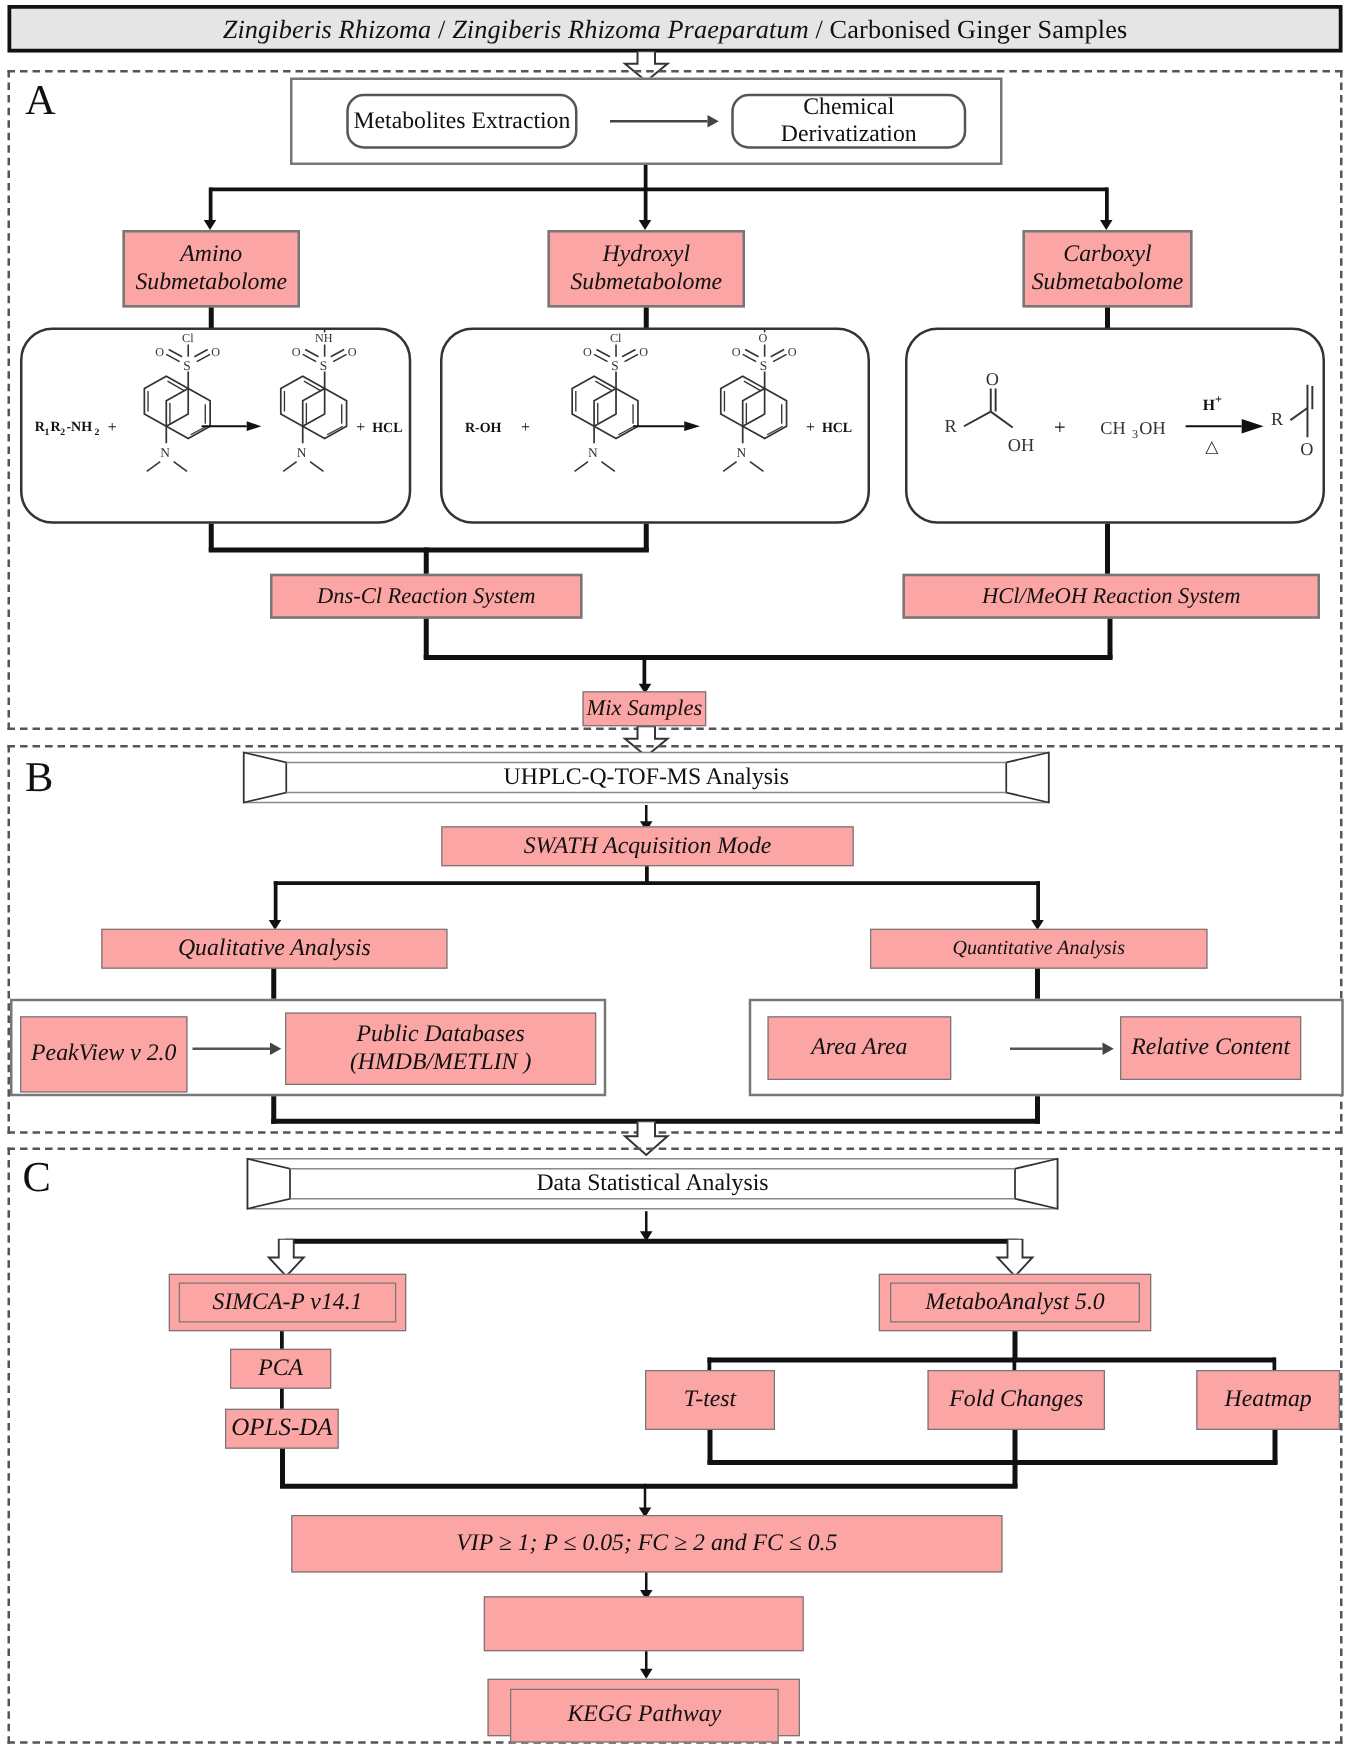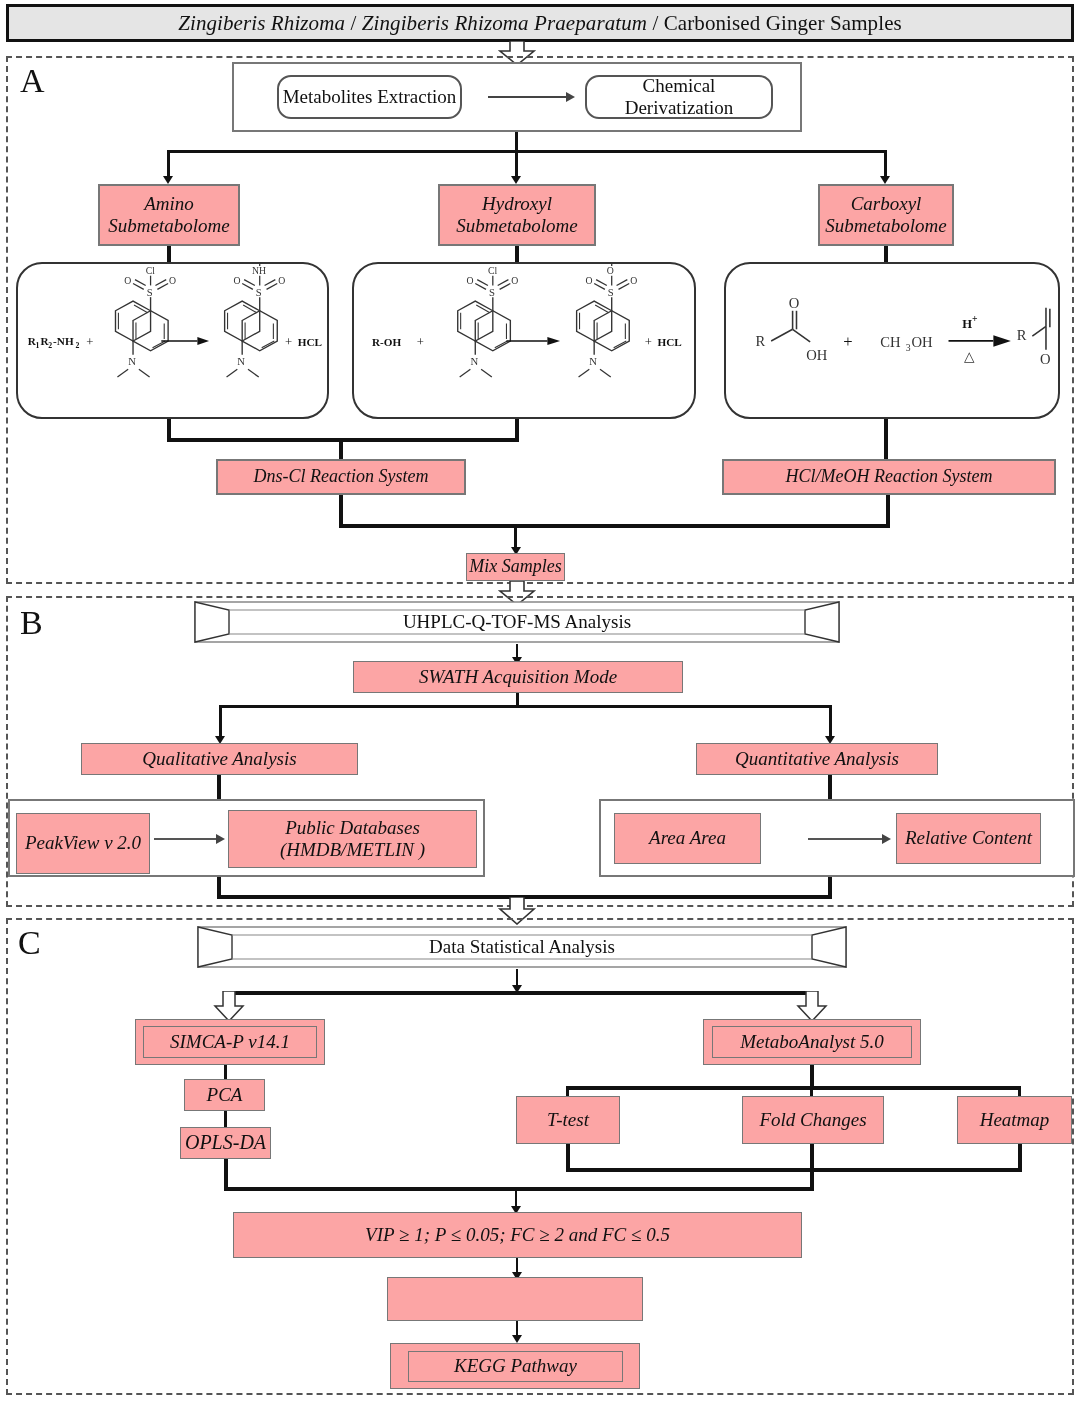--- a/index.html
+++ b/index.html
@@ -345,21 +345,21 @@
   <div class="abs vline" style="left:516px; top:693px; width:3px; height:15px;"></div>
   <div class="abs hline" style="left:219px; top:705px; width:613px; height:3px;"></div>
   <div class="abs vline" style="left:219px; top:705px; width:3px; height:34px;"></div>
   <div class="abs arrowhead sm" style="left:215px; top:736px;"></div>
   <div class="abs vline" style="left:829px; top:705px; width:3px; height:34px;"></div>
   <div class="abs arrowhead sm" style="left:825px; top:736px;"></div>
 
   <div class="abs box thin" style="left:81px; top:743px; width:277px; height:32px; font-size:19px;">
     <span>Qualitative Analysis</span>
   </div>
-  <div class="abs box thin" style="left:696px; top:743px; width:242px; height:32px; font-size:19px;">
+  <div class="abs box thin" style="left:696px; top:743px; width:270px; height:32px; font-size:16px;">
     <span>Quantitative Analysis</span>
   </div>
 
   <div class="abs vline" style="left:217px; top:775px; width:4px; height:25px;"></div>
   <div class="abs vline" style="left:828px; top:775px; width:4px; height:25px;"></div>
 
   <div class="abs group" style="left:8px; top:799px; width:477px; height:78px;"></div>
   <div class="abs box thin" style="left:16px; top:813px; width:134px; height:61px; font-size:19px;">
     <span>PeakView v 2.0</span>
   </div>
@@ -469,17 +469,17 @@
 
   <div class="abs vline" style="left:516px; top:1258px; width:1.8px; height:17px;"></div>
   <div class="abs arrowhead sm" style="left:512px; top:1272px;"></div>
 
   <div class="abs box thin" style="left:387px; top:1277px; width:256px; height:44px;"></div>
 
   <div class="abs vline" style="left:516px; top:1321px; width:1.8px; height:17px;"></div>
   <div class="abs arrowhead sm" style="left:512px; top:1335px;"></div>
 
   <div class="abs box thin" style="left:390px; top:1343px; width:250px; height:46px;"></div>
-  <div class="abs box thin" style="left:408px; top:1351px; width:215px; height:31px; font-size:19px;">
+  <div class="abs box thin" style="left:408px; top:1351px; width:215px; height:43px; font-size:19px;">
     <span>KEGG Pathway</span>
   </div>
 
 </div>
 
 </body></html>

